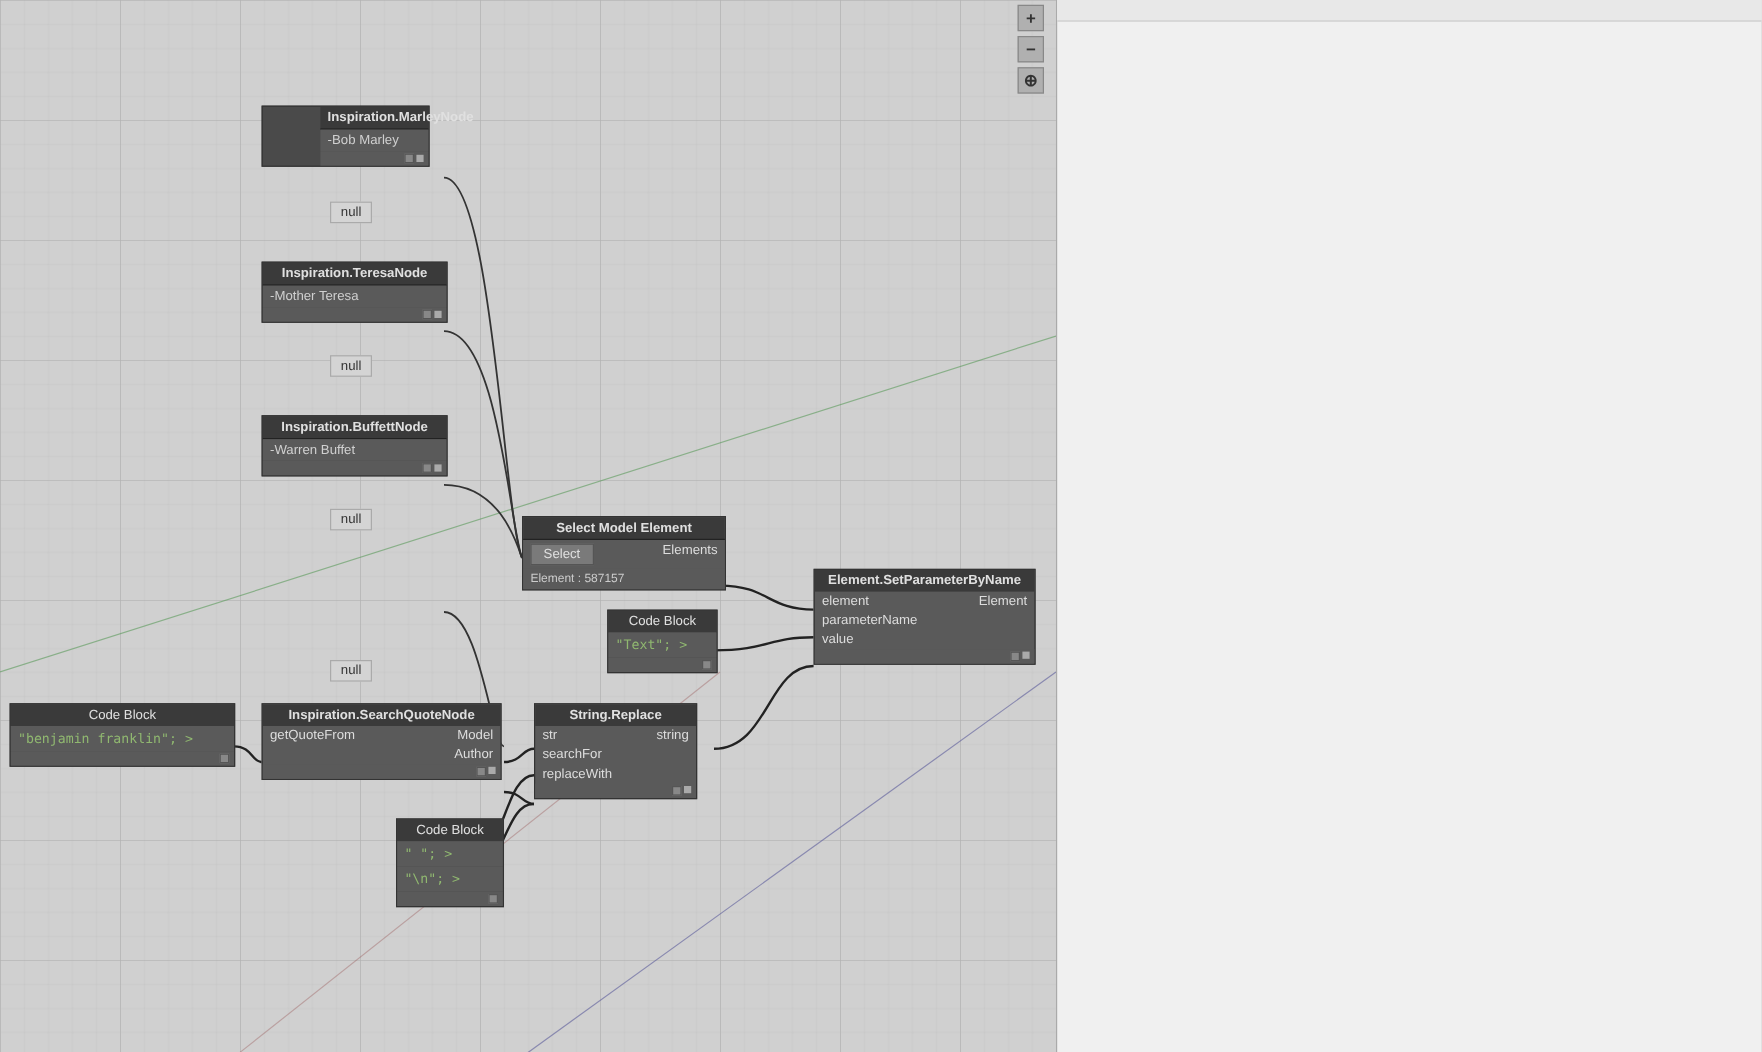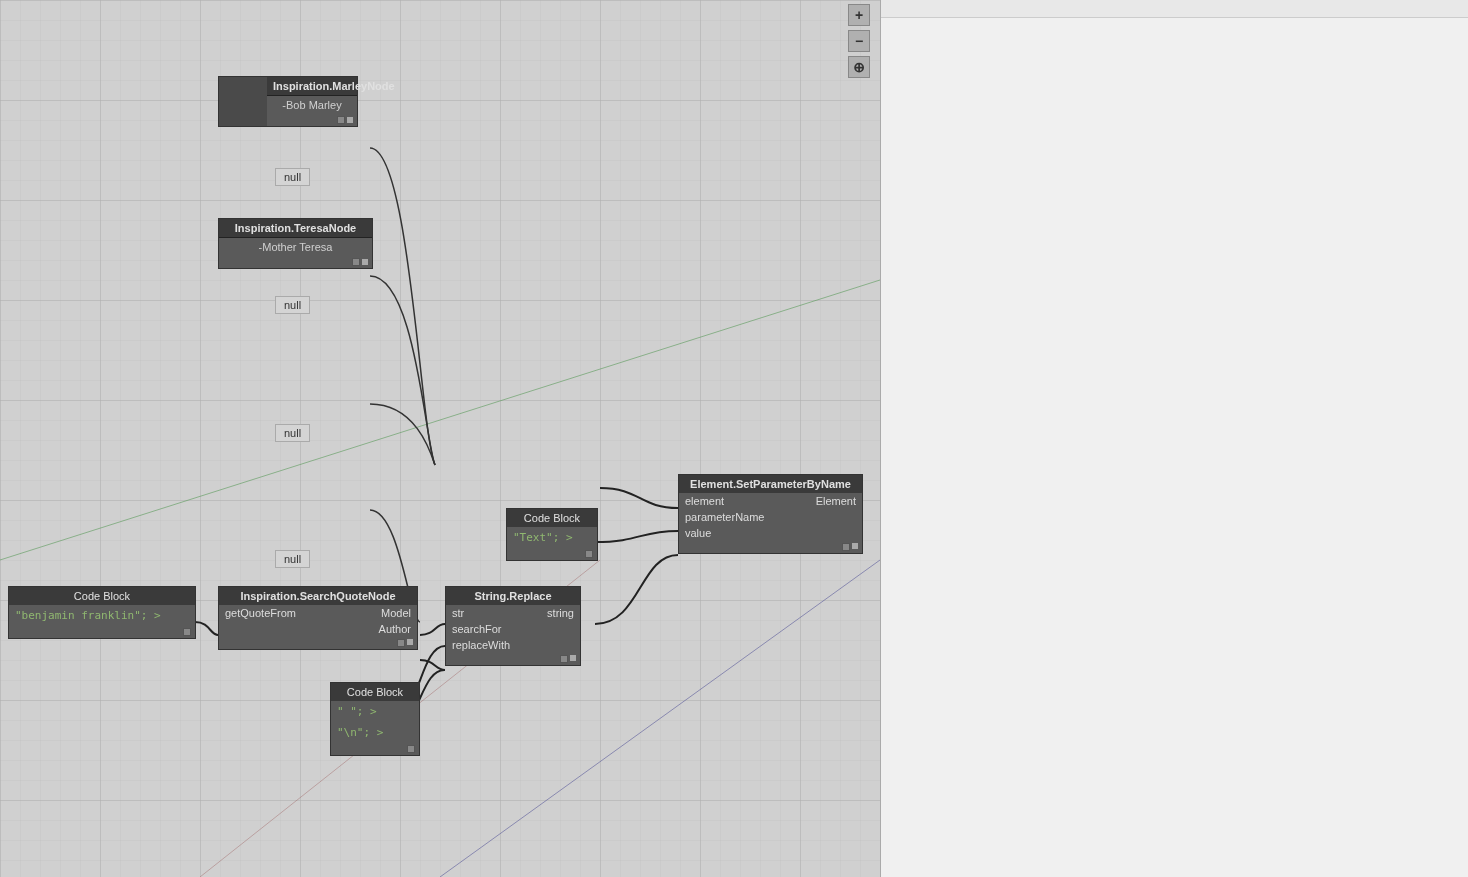--- a/index.html
+++ b/index.html
@@ -50,21 +50,21 @@
       font-weight: bold;
       text-align: center;
       border-bottom: 1px solid #222;
     }
 
     .node-body {
       background: #5a5a5a;
       color: #d0d0d0;
       padding: 3px 6px;
       font-size: 11px;
-      text-align: center;
+      text-align: left;
     }
 
     .node-footer {
       background: #5a5a5a;
       padding: 2px 4px;
       display: flex;
       justify-content: flex-end;
       align-items: center;
       gap: 2px;
     }
@@ -286,52 +286,68 @@
 
     <path d="M 370 148 C 410 148 420 430 435 465" fill="none" stroke="#333" stroke-width="1.5"></path>
 
     <path d="M 370 276 C 415 276 425 440 435 465" fill="none" stroke="#333" stroke-width="1.5"></path>
 
     <path d="M 370 404 C 415 404 430 450 435 465" fill="none" stroke="#333" stroke-width="1.5"></path>
 
     <path d="M 370 510 C 400 510 410 622 420 622" fill="none" stroke="#333" stroke-width="1.5"></path>
   </svg>
 
-  <div class="node" style="left:218px;top:76px;width:124px;padding-left:48px;">
+  <div class="node" style="left:218px;top:88px;width:124px;padding-left:48px;">
     <div class="node-header">Inspiration.MarleyNode</div>
     <div class="node-body">-Bob Marley</div>
     <div class="node-footer">
       <div class="port-indicator"></div>
       <div class="port-dot"></div>
     </div>
   </div>
   <div class="null-label" style="left:275px;top:168px;">null</div>
 
   <div class="node" style="left:218px;top:218px;width:155px;">
     <div class="node-header">Inspiration.TeresaNode</div>
     <div class="node-body">-Mother Teresa</div>
     <div class="node-footer">
       <div class="port-indicator"></div>
       <div class="port-dot"></div>
     </div>
   </div>
   <div class="null-label" style="left:275px;top:296px;">null</div>
 
+  <div class="node" style="left:218px;top:346px;width:155px;">
+    <div class="node-header">Inspiration.BuffettNode</div>
+    <div class="node-body">-Warren Buffet</div>
+    <div class="node-footer">
+      <div class="port-indicator"></div>
+      <div class="port-dot"></div>
+    </div>
+  </div>
   <div class="null-label" style="left:275px;top:424px;">null</div>
 
   <div class="null-label" style="left:275px;top:550px;">null</div>
 
   <div class="code-node" style="left:8px;top:586px;width:188px;">
     <div class="code-node-header">Code Block</div>
     <div class="code-node-body">"benjamin franklin"; &gt;</div>
     <div class="code-node-footer">
       <div class="port-indicator"></div>
     </div>
   </div>
 
+  <div class="select-node" style="left:435px;top:430px;">
+    <div class="select-node-header">Select Model Element</div>
+    <div class="select-node-row">
+      <button class="select-btn">Select</button>
+      <span>Elements</span>
+    </div>
+    <div class="select-node-row" style="font-size:10px;color:#ccc;">Element : 587157</div>
+  </div>
 
   <div class="code-node" style="left:506px;top:508px;width:92px;">
     <div class="code-node-header">Code Block</div>
     <div class="code-node-body">"Text";  &gt;</div>
     <div class="code-node-footer">
       <div class="port-indicator"></div>
     </div>
   </div>
 
   <div class="search-node" style="left:218px;top:586px;">

